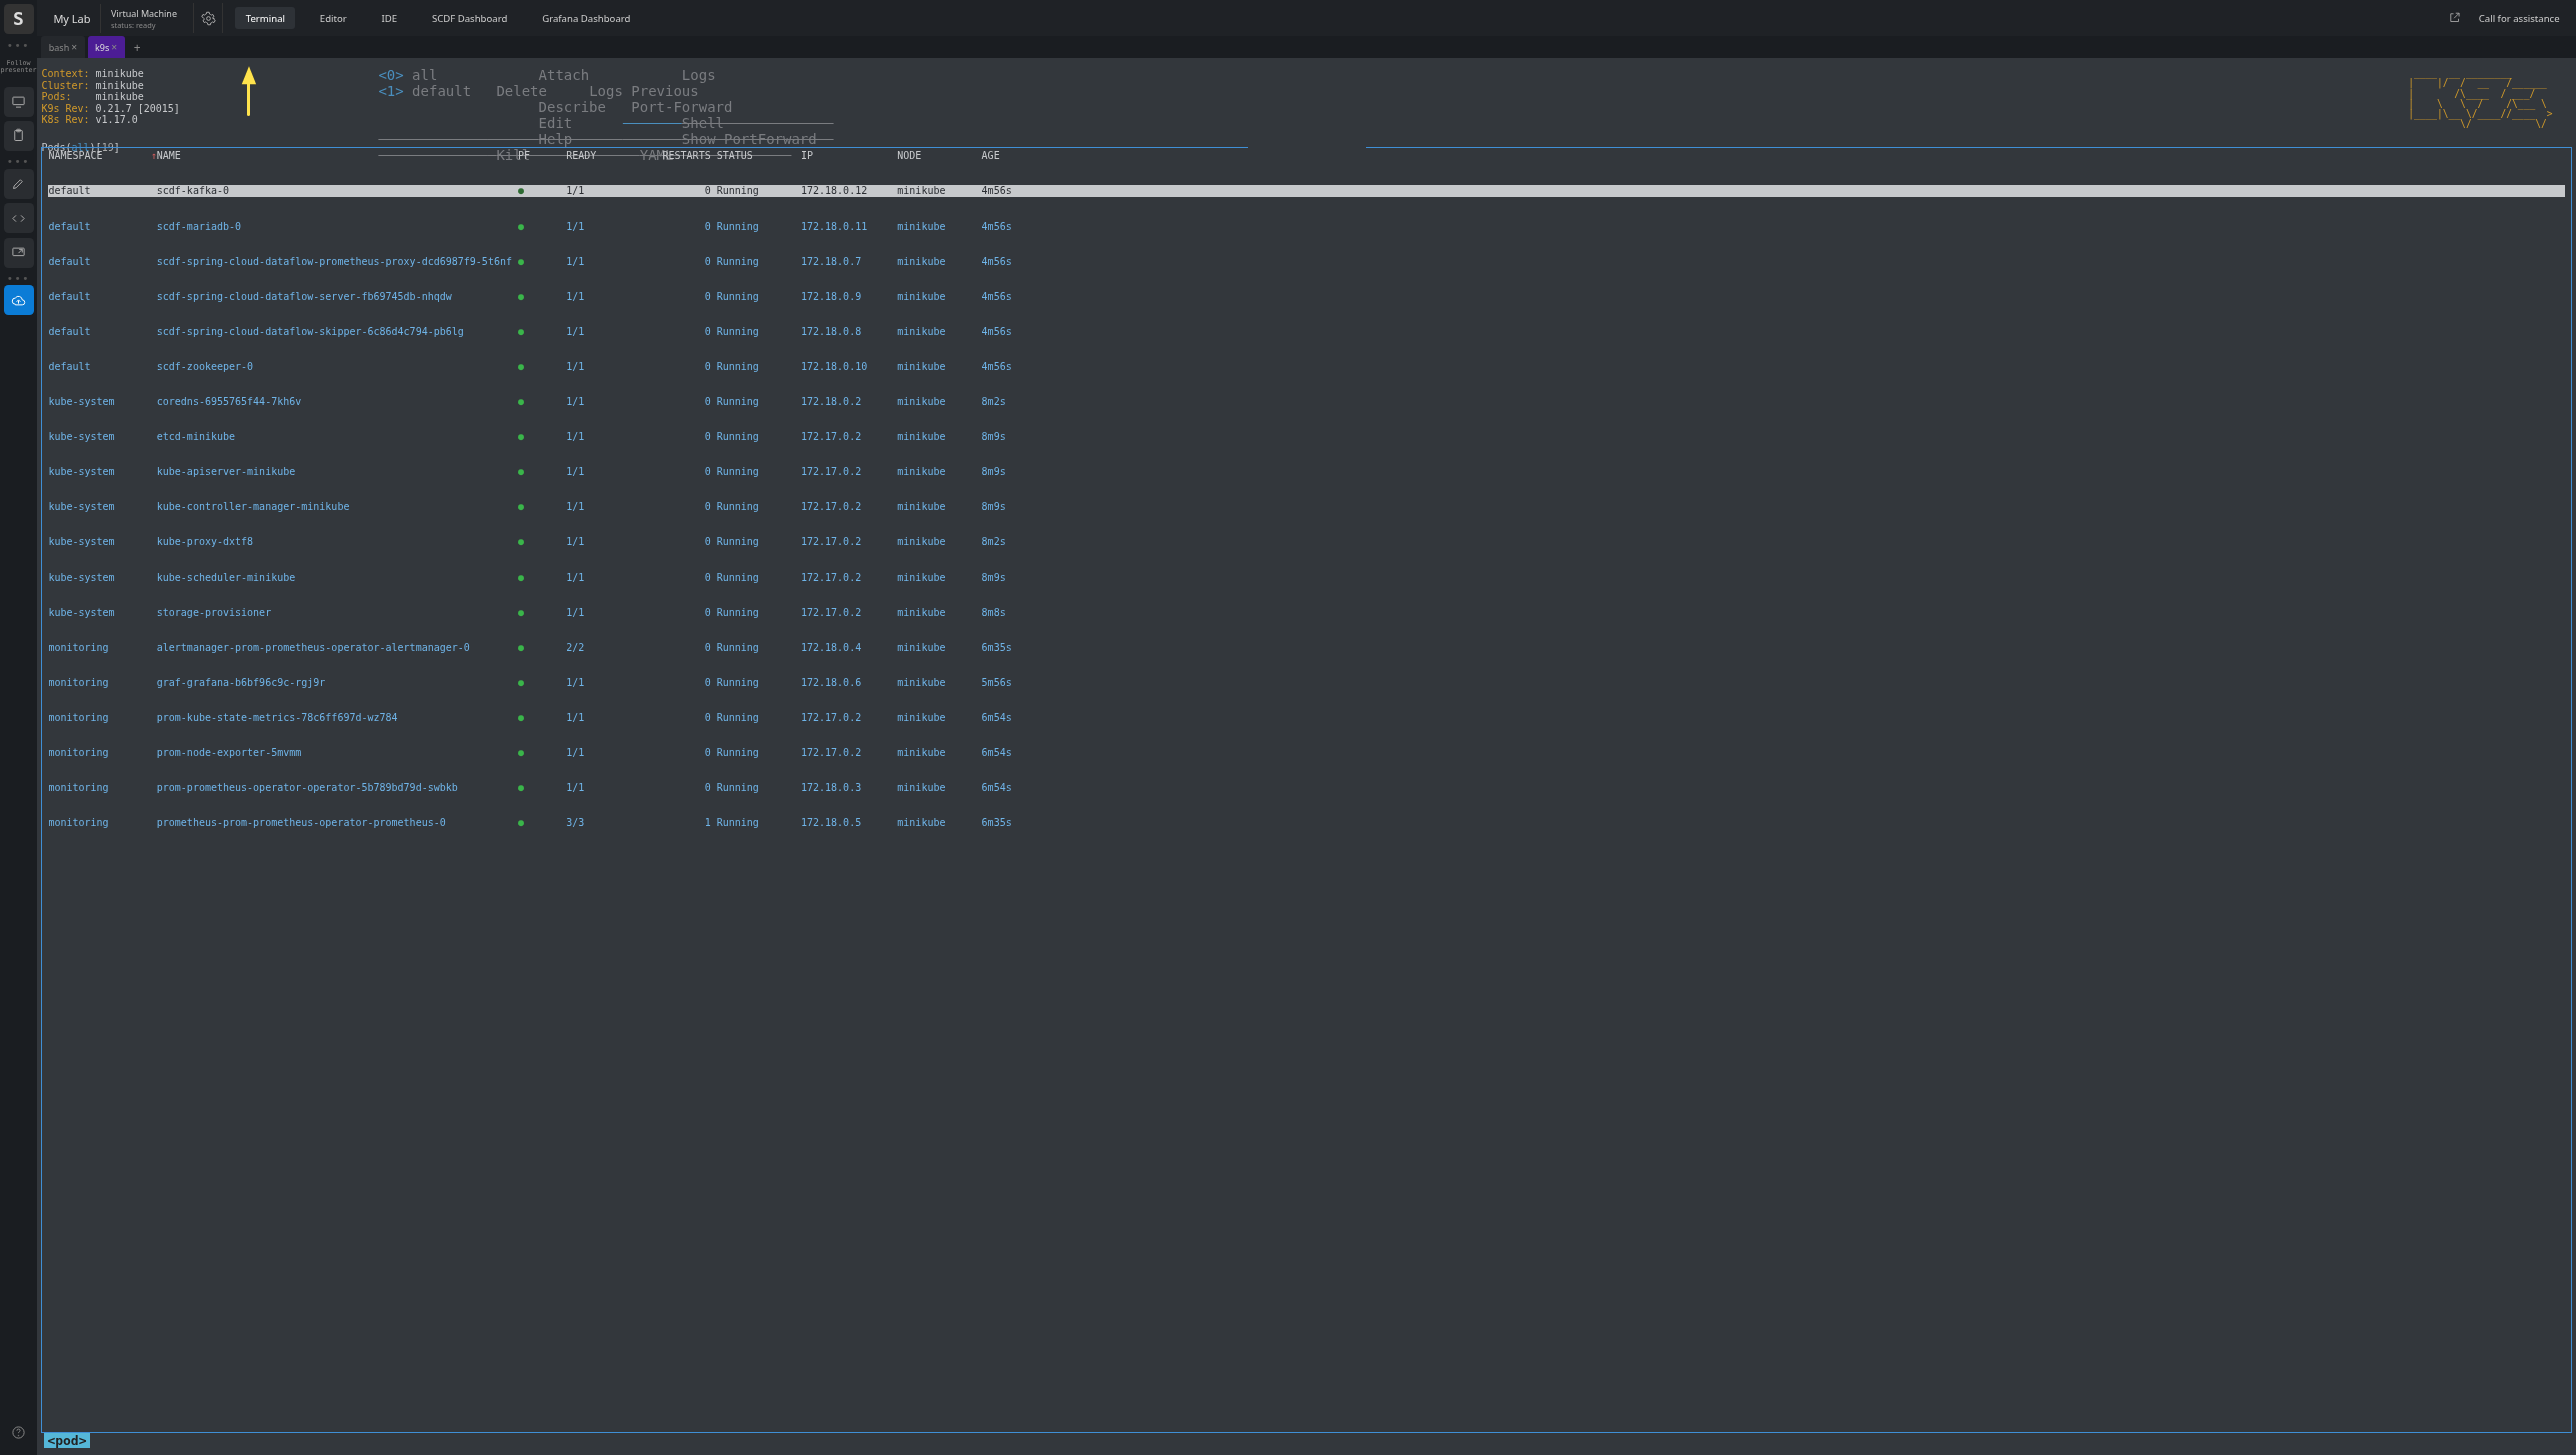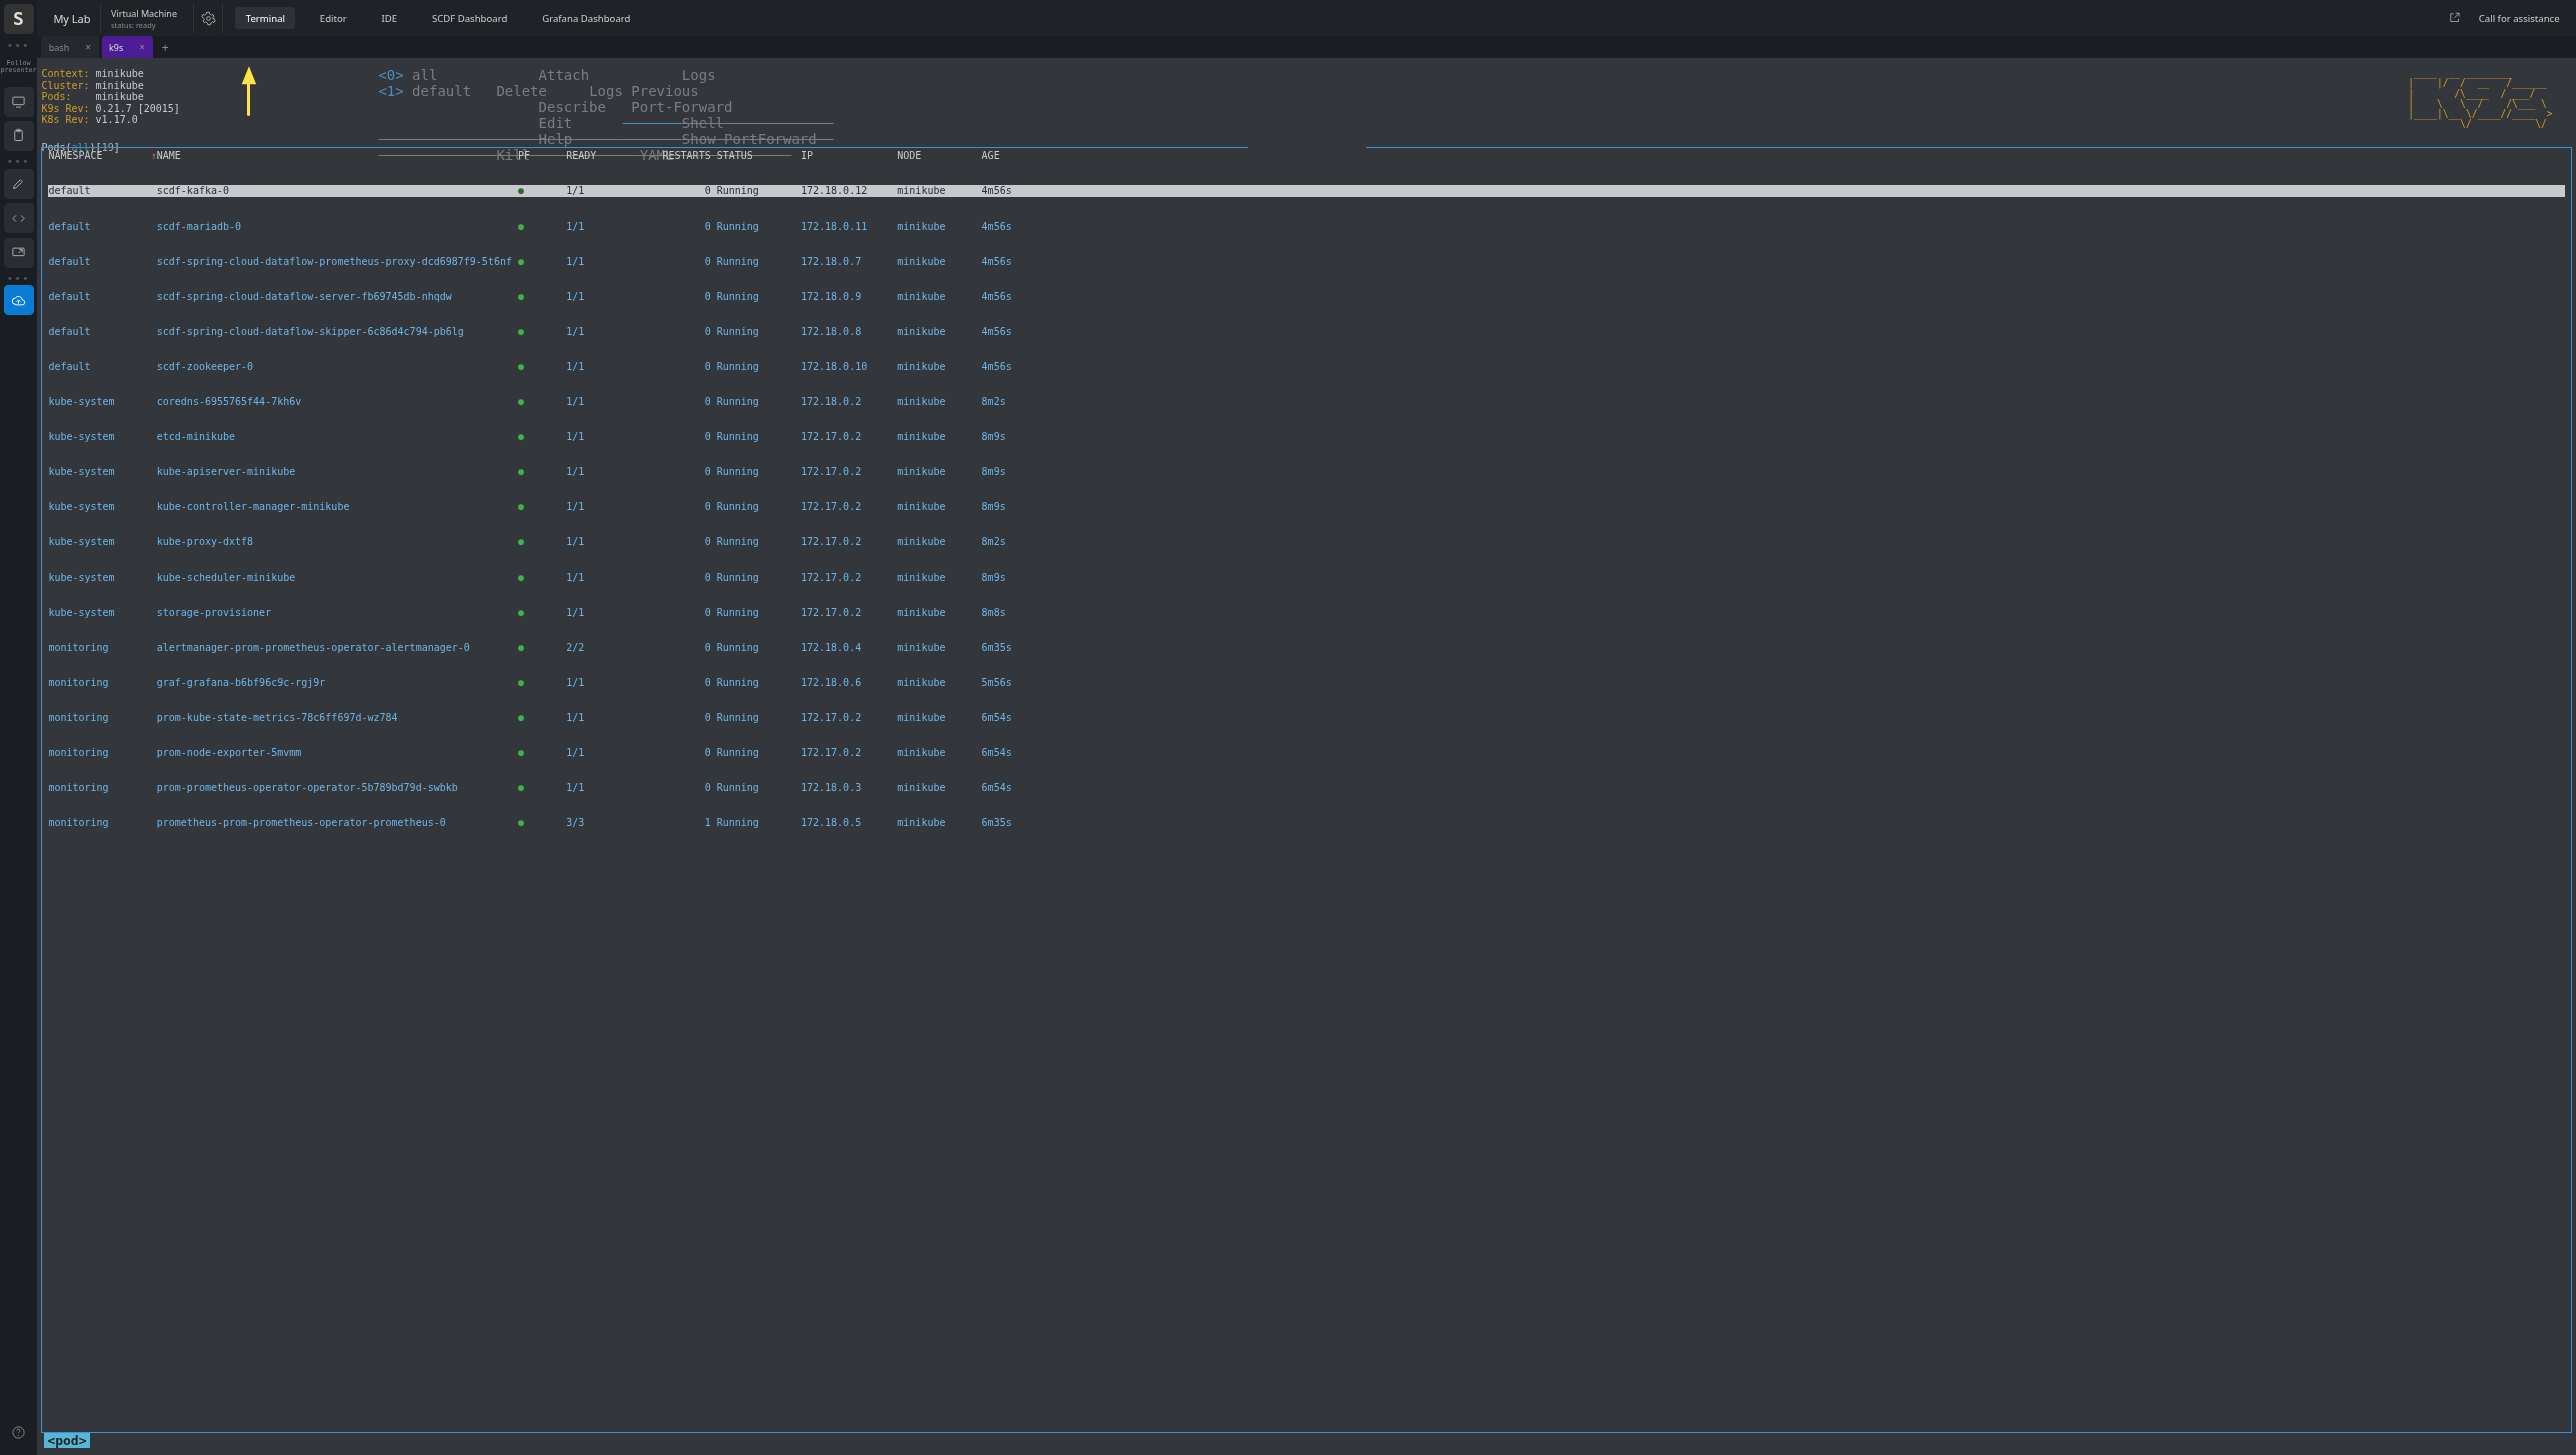--- a/index.html
+++ b/index.html
@@ -25,21 +25,21 @@
   .topbar .vm .s { font-size:7.4px; color:#888;}
   .topbar .gear { width:30px; height:30px; display:flex;align-items:center;justify-content:center;color:#aaa; border-left:0.7px solid #333; border-right:0.7px solid #333; margin:0 6px;}
   .topbar .btns { display:flex; gap:14px; margin-left:6px;}
   .topbar .btn { padding:4.4px 10.4px; border-radius:3px; font-size:9.6px; color:#ccc; background:transparent; cursor:pointer;}
   .topbar .btn.active { background:#2e3237; color:#fff;}
   .topbar .spacer { flex:1;}
   .topbar .ext { width:30px;height:30px;display:flex;align-items:center;justify-content:center;color:#aaa;}
   .topbar .assist { padding:4.4px 9px; font-size:9.6px; color:#ccc;}
   
   .tabstrip { height:22px; background:#1a1d21; display:flex; align-items:stretch; padding-left:4.4px; font-family:system-ui,Segoe UI,Helvetica,Arial,sans-serif;}
-  .tabstrip .tab { display:flex; align-items:center; padding:0 7.4px; font-size:9px; color:#888; background:#25282c; border-radius:3px 3px 0 0; margin-right:3px; gap:16px; cursor:pointer;}
+  .tabstrip .tab { display:flex; align-items:center; padding:0 7.4px; font-size:9px; color:#888; background:#25282c; border-radius:3px 3px 0 0; margin-right:3px; gap:2px; cursor:pointer;}
   .tabstrip .tab.active { background:#4c1d95; color:#ddd;}
   .tabstrip .tab .close { font-size:10.4px; color:#888;}
   .tabstrip .add { display:flex;align-items:center;justify-content:center;width:19px;color:#888;font-size:12px;cursor:pointer;}
   
   .term { flex:1; background:#33373c; padding:10.4px 4.4px 4.4px 4.4px; overflow:hidden; position:relative;}
   .term-inner { position:absolute; inset:10.4px 4.4px 4.4px 4.4px; }
   .ctx-block { font-family:Menlo,Consolas,monospace; font-size:10px; line-height:1.14; white-space:pre;}
   .ctx-block .lbl { color:#d19a2a;}
   .ctx-block .val { color:#c7c9cc;}
   .shortcuts { position:absolute; top:0; left:337px; font-family:Menlo,Consolas,monospace; font-size:14px; line-height:1.14; white-space:pre; color:#7a7c80;}

